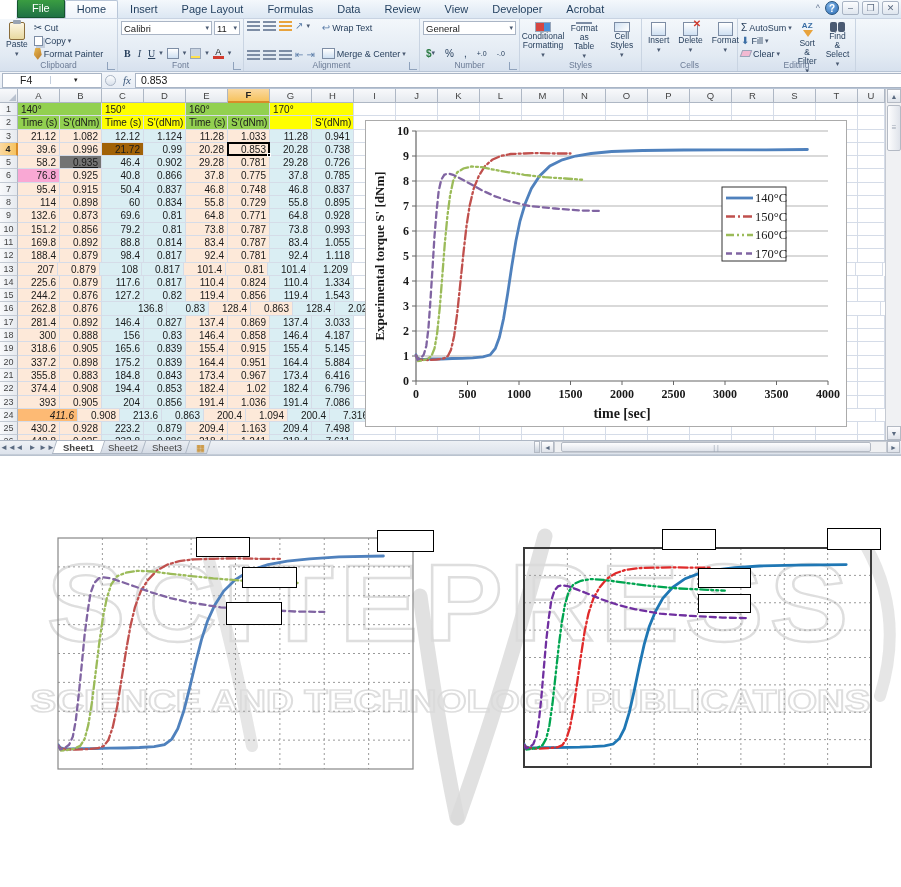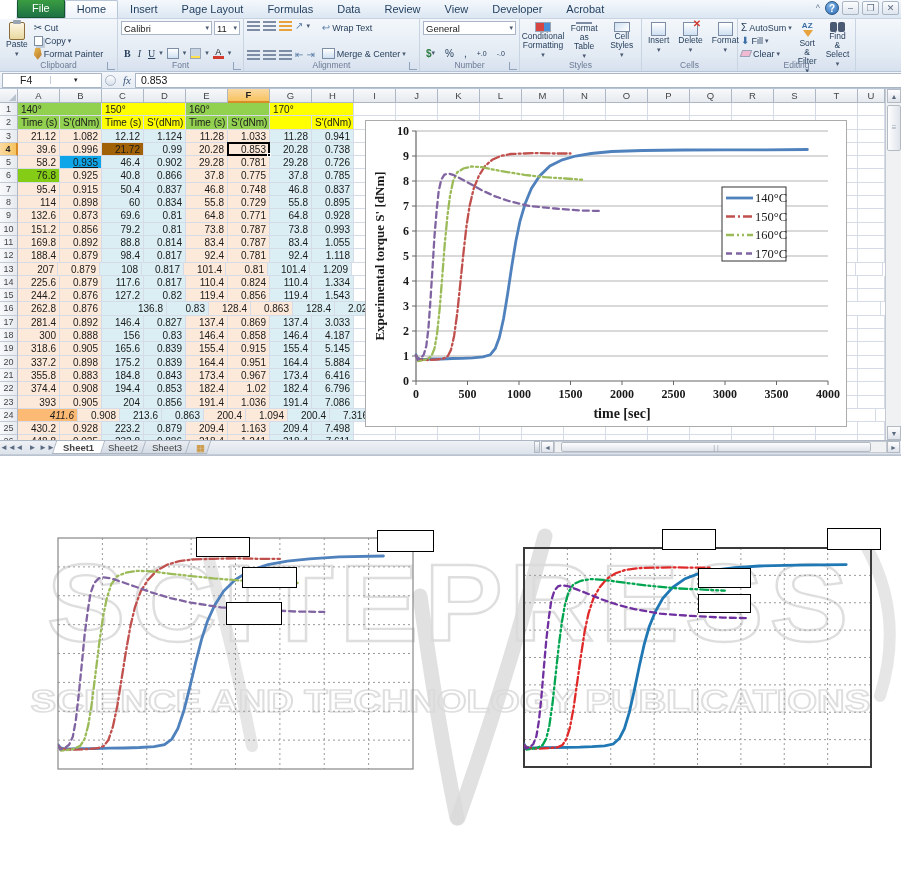--- a/index.html
+++ b/index.html
@@ -442,21 +442,21 @@
             <div class="c" style="width: 42px;"></div>
             <div class="c" style="width: 42px;"></div>
             <div class="c" style="width: 42px;"></div>
             <div class="c" style="width: 42px;"></div>
             <div class="c" style="width: 42px;"></div>
             <div class="c" style="width: 27px;"></div>
           </div>
           <div class="r">
             <div class="rh">5</div>
             <div class="c num" style="width: 42px; background: rgb(253, 233, 217);">58.2</div>
-            <div class="c num" style="width: 42px; background: #0ea5e9; text-decoration: underline;">0.935</div>
+            <div class="c num" style="width: 42px; background: #737373; text-decoration: underline;">0.935</div>
             <div class="c num" style="width: 42px; background: rgb(218, 238, 243);">46.4</div>
             <div class="c num" style="width: 42px; background: rgb(218, 238, 243);">0.902</div>
             <div class="c num" style="width: 42px; background: rgb(253, 233, 217);">29.28</div>
             <div class="c num" style="width: 42px; background: rgb(253, 233, 217);">0.781</div>
             <div class="c num" style="width: 42px; background: rgb(218, 238, 243);">29.28</div>
             <div class="c num" style="width: 42px; background: rgb(218, 238, 243);">0.726</div>
             <div class="c" style="width: 42px;"></div>
             <div class="c" style="width: 42px;"></div>
             <div class="c" style="width: 42px;"></div>
             <div class="c" style="width: 42px;"></div>
@@ -465,21 +465,21 @@
             <div class="c" style="width: 42px;"></div>
             <div class="c" style="width: 42px;"></div>
             <div class="c" style="width: 42px;"></div>
             <div class="c" style="width: 42px;"></div>
             <div class="c" style="width: 42px;"></div>
             <div class="c" style="width: 42px;"></div>
             <div class="c" style="width: 27px;"></div>
           </div>
           <div class="r">
             <div class="rh">6</div>
-            <div class="c num" style="width: 42px; background: #84cc16;">76.8</div>
+            <div class="c num" style="width: 42px; background: #f9a8d4;">76.8</div>
             <div class="c num" style="width: 42px; background: rgb(253, 233, 217);">0.925</div>
             <div class="c num" style="width: 42px; background: rgb(218, 238, 243);">40.8</div>
             <div class="c num" style="width: 42px; background: rgb(218, 238, 243);">0.866</div>
             <div class="c num" style="width: 42px; background: rgb(253, 233, 217);">37.8</div>
             <div class="c num" style="width: 42px; background: rgb(253, 233, 217);">0.775</div>
             <div class="c num" style="width: 42px; background: rgb(218, 238, 243);">37.8</div>
             <div class="c num" style="width: 42px; background: rgb(218, 238, 243);">0.785</div>
             <div class="c" style="width: 42px;"></div>
             <div class="c" style="width: 42px;"></div>
             <div class="c" style="width: 42px;"></div>

